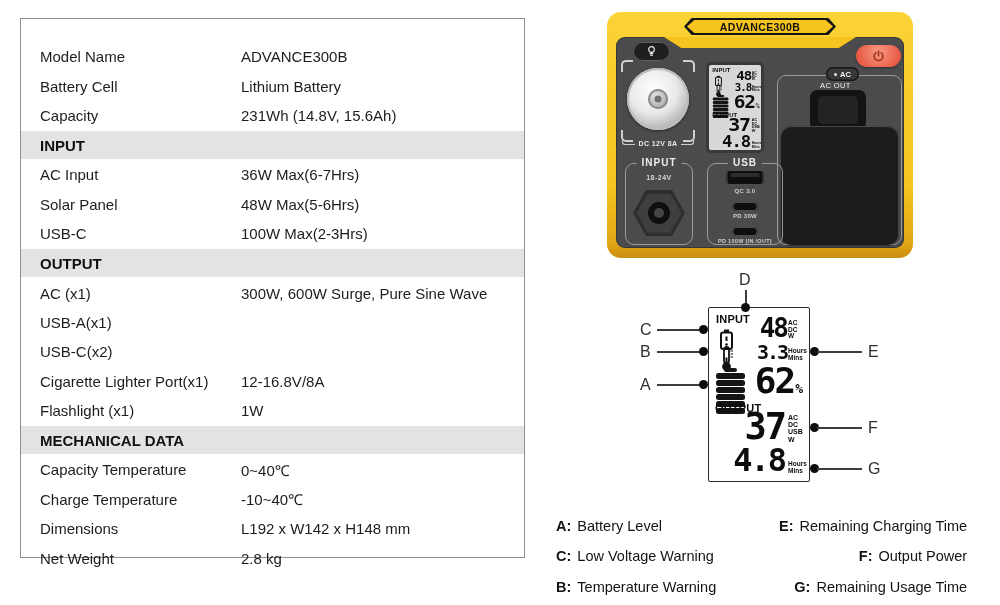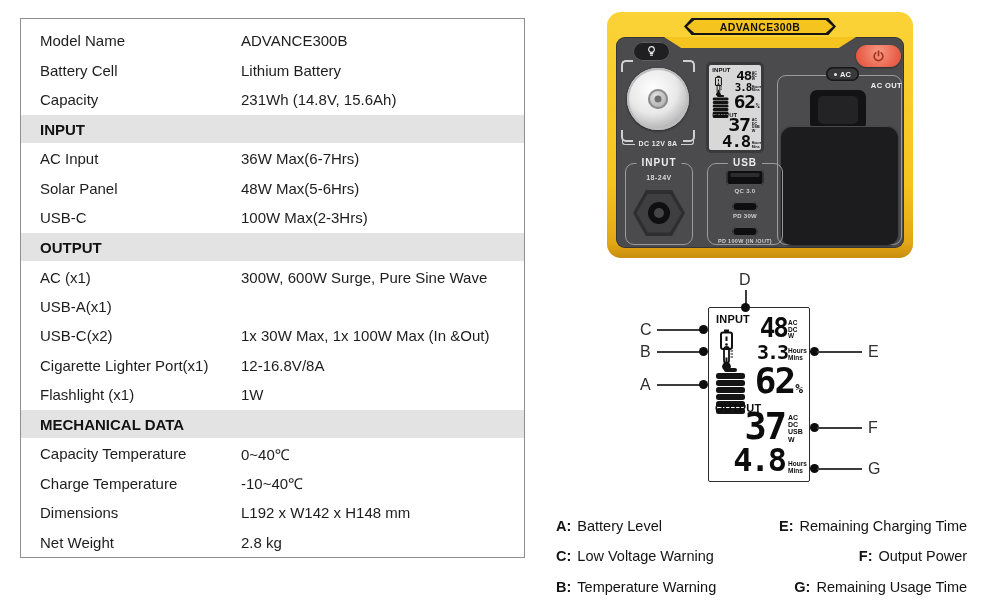--- a/index.html
+++ b/index.html
@@ -2,21 +2,21 @@
 <html><head>
 <meta charset="utf-8">
 <style>
   * { margin:0; padding:0; box-sizing:border-box; }
   html,body { background:#fff; }
   body { font-family:"Liberation Sans", sans-serif; }
   #canvas { position:relative; width:1000px; height:605px; background:#ffffff; overflow:hidden; }
 
   
   .spec-table { position:absolute; left:20px; top:18px; width:505px; height:540px;
-    border:1px solid #8f8f8f; background:#fff; padding-top:7px; }
+    border:1px solid #8f8f8f; background:#fff; padding-top:23px; }
   .spec-row { display:flex; align-items:center; height:29.4px; font-size:15px; color:#1d1d1f; }
   .spec-row .lbl { width:220px; padding-left:19px; }
   .spec-row .val { flex:1; }
   .spec-header { height:28px; margin:1px 0; background:#E3E3E3; display:flex; align-items:center;
     padding-left:19px; font-size:15px; font-weight:bold; color:#121212; }
 
   
   .device { position:absolute; left:607px; top:12px; width:306px; height:246px;
     border-radius:14px; background:linear-gradient(180deg,#FBD337 0%,#F6C41F 70%,#E2A715 94%,#C98E0E 100%); }
   .panel { position:absolute; left:9px; right:9px; top:25px; bottom:10px;
@@ -55,22 +55,22 @@
   .tickline.r { border-right:1.5px solid #cfcfcf; border-bottom-right-radius:3px; }
 
   .lcd-mini { position:absolute; left:99px; top:50px; width:58px; height:91px; background:#D8D8D8;
     border:3px solid #39393B; border-radius:5px; overflow:hidden; }
   .lcd-mini .lcd-inner { transform:scale(0.54,0.50); transform-origin:0 0; }
 
   .ac-pill { position:absolute; left:219px; top:55px; width:33px; height:14px; border-radius:8px;
     background:#39393B; box-shadow:inset 0 0 0 1.5px #161618; display:flex; align-items:center;
     justify-content:center; gap:3px; color:#F2F2F2; font-size:7.5px; font-weight:bold; }
   .ac-led { width:3px; height:3px; border-radius:50%; background:#e8e8e8; }
-  .ac-out-label { position:absolute; left:213px; top:69px; width:82px; text-align:right;
-    color:#F2F2F2; font-size:7.5px; font-weight:bold; letter-spacing:.4px; }
+  .ac-out-label { position:absolute; left:213px; top:69px; width:82px; text-align:left;
+    color:#F2F2F2; font-size:7.5px; font-weight:normal; letter-spacing:.4px; }
   .outlet-box { position:absolute; left:170px; top:63px; width:125px; height:170px;
     border:1px solid #9b9b9d; border-radius:9px; }
   .hinge { position:absolute; left:203px; top:78px; width:56px; height:40px; background:#131315; border-radius:7px; }
   .hinge-inner { position:absolute; left:8px; top:6px; width:40px; height:28px; background:#232325; border-radius:5px; }
   .outlet-cover { position:absolute; left:174px; top:114px; width:117px; height:119px; background:#1C1C1E;
     border-radius:11px; box-shadow:inset 0 1px 0 #4a4a4c, 0 1px 2px rgba(0,0,0,.4); }
 
   .section-box { position:absolute; border:1px solid #9b9b9d; border-radius:9px; }
   .section-label { position:absolute; top:-7px; left:50%; transform:translateX(-50%); background:#4B4B4D;
     padding:0 5px; color:#ECECEC; font-size:10px; font-weight:bold; letter-spacing:1px; white-space:nowrap; }
@@ -163,21 +163,20 @@
     <div class="spec-header">OUTPUT</div>
     <div class="spec-row">
         <div class="lbl">AC (x1)</div>
         <div class="val">300W, 600W Surge, Pure Sine Wave</div>
       </div>
     <div class="spec-row">
         <div class="lbl">USB-A(x1)</div>
       </div>
     <div class="spec-row">
         <div class="lbl">USB-C(x2)</div>
-        <div class="val">1x 30W Max, 1x 100W Max (In &amp;Out)</div>
       </div>
     <div class="spec-row">
         <div class="lbl">Cigarette Lighter Port(x1)</div>
         <div class="val">12-16.8V/8A</div>
       </div>
     <div class="spec-row">
         <div class="lbl">Flashlight (x1)</div>
         <div class="val">1W</div>
       </div>
     <div class="spec-header">MECHANICAL DATA</div>

